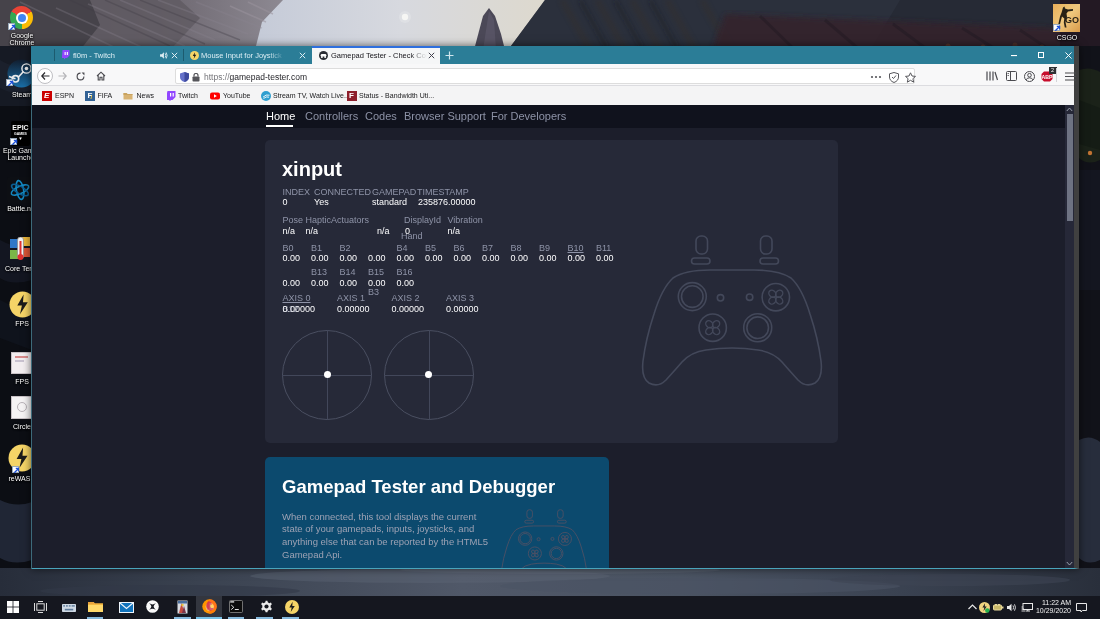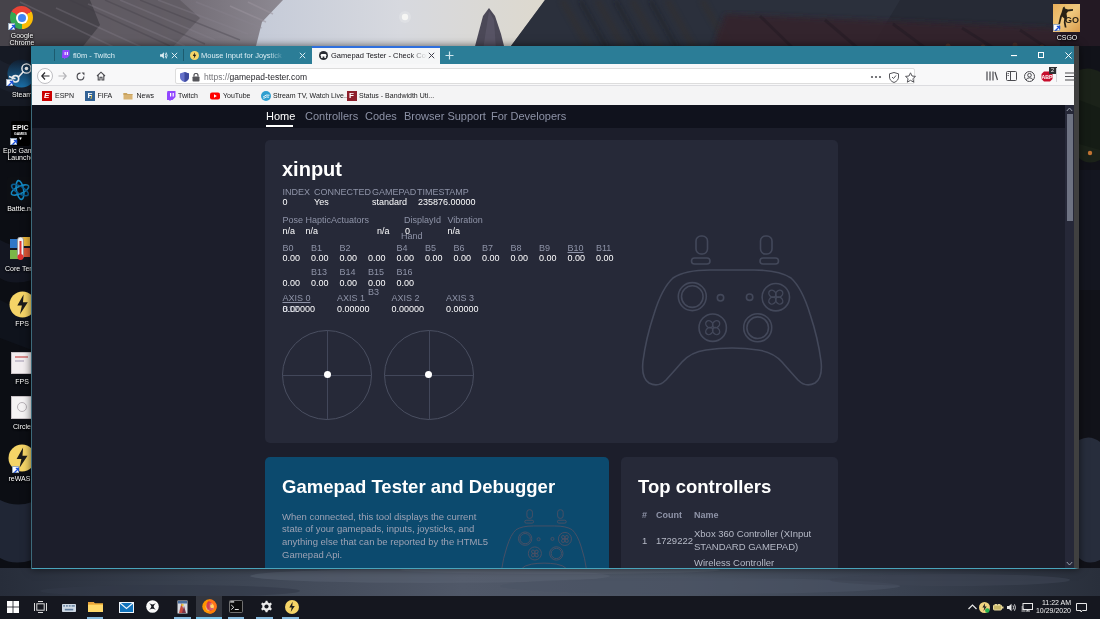--- a/index.html
+++ b/index.html
@@ -418,30 +418,20 @@
                 <ellipse cx="72.7" cy="96.9" rx="3.2" ry="3.9"></ellipse>
                 <ellipse cx="72.7" cy="106.5" rx="3.2" ry="3.9"></ellipse>
                 <ellipse cx="67.9" cy="101.7" rx="3.9" ry="3.2"></ellipse>
                 <ellipse cx="77.5" cy="101.7" rx="3.9" ry="3.2"></ellipse>
               </g>
             <circle cx="117.7" cy="101.7" r="14"></circle>
             <circle cx="117.7" cy="101.7" r="10.8"></circle>
           </g>
         </svg>
       </div>
-      <div id="card3">
-        <div style="position:absolute;left:17px;top:18.5px;font-size:18.5px;font-weight:bold;color:#fff;">Top controllers</div>
-        <span class="lab" style="left:21px;top:53px;font-weight:bold;">#</span>
-        <span class="lab" style="left:35px;top:53px;font-weight:bold;">Count</span>
-        <span class="lab" style="left:73px;top:53px;font-weight:bold;">Name</span>
-        <span style="position:absolute;left:21px;top:78px;font-size:9.5px;color:#b6bac7;">1</span>
-        <span style="position:absolute;left:35px;top:78px;font-size:9.5px;color:#b6bac7;">1729222</span>
-        <span style="position:absolute;left:73px;top:69.5px;font-size:9.5px;line-height:13px;color:#b6bac7;">Xbox 360 Controller (XInput<br>STANDARD GAMEPAD)</span>
-        <span style="position:absolute;left:73px;top:100px;font-size:9.5px;color:#b6bac7;">Wireless Controller</span>
-      </div>
     </div>
     <div id="scrollbar">
         <div id="scrollthumb"></div>
  <svg class="abs" style="left:1px;top:2px;" width="7" height="5" viewBox="0 0 7 5">
           <path d="M0.8 4 L3.5 1 L6.2 4" stroke="#9aa0ad" fill="none"></path>
         </svg>
  <svg class="abs" style="left:1px;top:456px;" width="7" height="5" viewBox="0 0 7 5">
           <path d="M0.8 1 L3.5 4 L6.2 1" stroke="#9aa0ad" fill="none"></path>
         </svg>
  </div>

